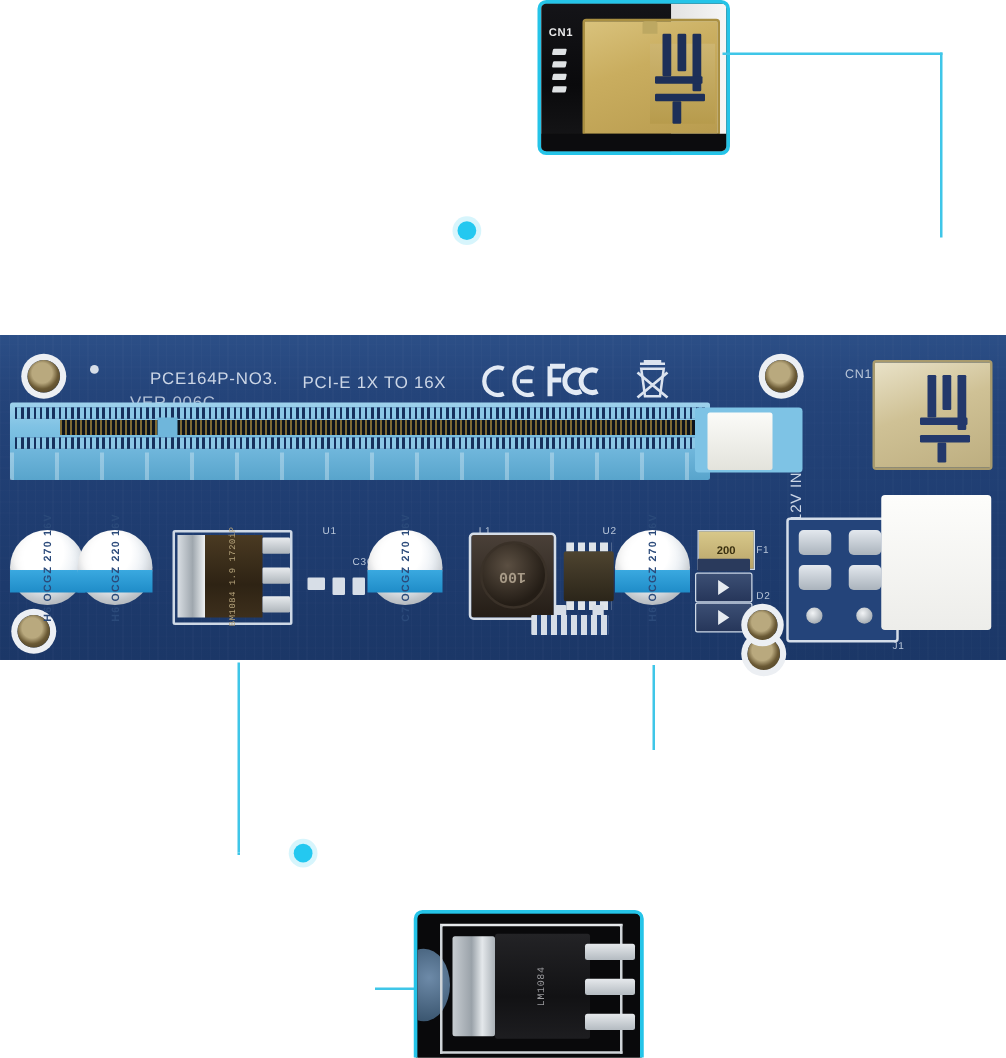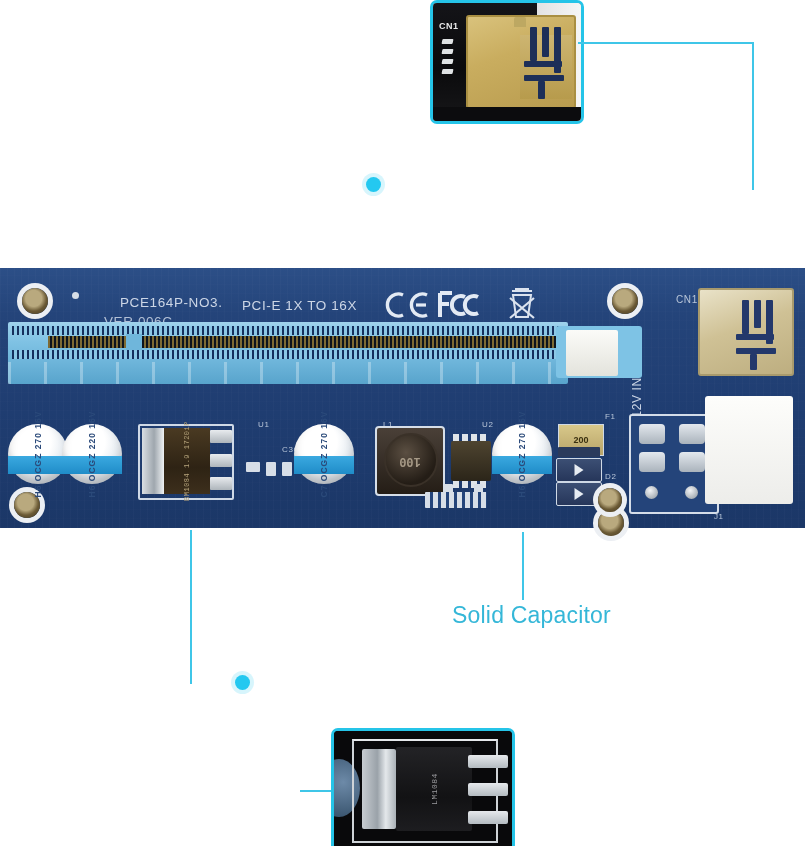--- a/index.html
+++ b/index.html
@@ -342,21 +342,21 @@
       <path d="M3 10 L27 30 M27 10 L3 30" stroke="#dbe3ef" stroke-width="2.2" fill="none"></path>
     </svg>
 
     <div class="silk silk-sm" style="left:676px;top:26px;font-size:10px;">CN1</div>
 
     <div class="silk silk-sm" style="left:258px;top:152px;">U1</div>
     <div class="silk silk-sm" style="left:282px;top:177px;">C3C4</div>
     <div class="silk silk-sm" style="left:316px;top:177px;">C5</div>
     <div class="silk silk-sm" style="left:383px;top:152px;">L1</div>
     <div class="silk silk-sm" style="left:482px;top:152px;">U2</div>
-    <div class="silk silk-sm" style="left:605px;top:144px;">F1</div>
+    <div class="silk silk-sm" style="left:605px;top:167px;">F1</div>
     <div class="silk silk-sm" style="left:605px;top:180px;margin-top:39px;">D1</div>
     <div class="silk silk-sm" style="left:605px;top:204px;">D2</div>
     <div class="silk silk-sm" style="left:605px;top:228px;">D3</div>
     <div class="silk silk-sm" style="left:714px;top:244px;">J1</div>
     <div class="silk" style="left:630px;top:172px;font-size:12px;transform:rotate(-90deg);transform-origin:left top;">DC 12V IN</div>
   </div>
 
   <div id="slot">
     <div class="rail railtop"></div>
     <div class="contacts"></div>
@@ -434,21 +434,20 @@
     <div class="pad" style="left:8px;top:36px;"></div>
     <div class="pad" style="left:48px;top:36px;"></div>
     <div class="pin" style="left:14px;top:70px;"></div>
     <div class="pin" style="left:54px;top:70px;"></div>
   </div>
   <div id="plug-white"></div>
   <div class="hole" style="left:598px;top:488px;width:24px;height:24px;"></div>
 
   <div class="leader v" style="left:190px;top:530px;height:152px;"></div>
   <div class="leader v" style="left:522px;top:532px;height:68px;"></div>
-  <div class="cap-label" style="left:452px;top:602px;">Solid Capacitor</div>
 
   <div class="bullet" style="left:235px;top:675px;"></div>
 
   <div class="leader h" style="left:190px;top:682px;width:2px;height:2px;"></div>
   <div class="leader h" style="left:300px;top:790px;width:33px;"></div>
 
   <div class="inset" id="inset-chip">
     <div class="bg">
       <div class="ring"></div>
       <div class="pcbline"></div>

